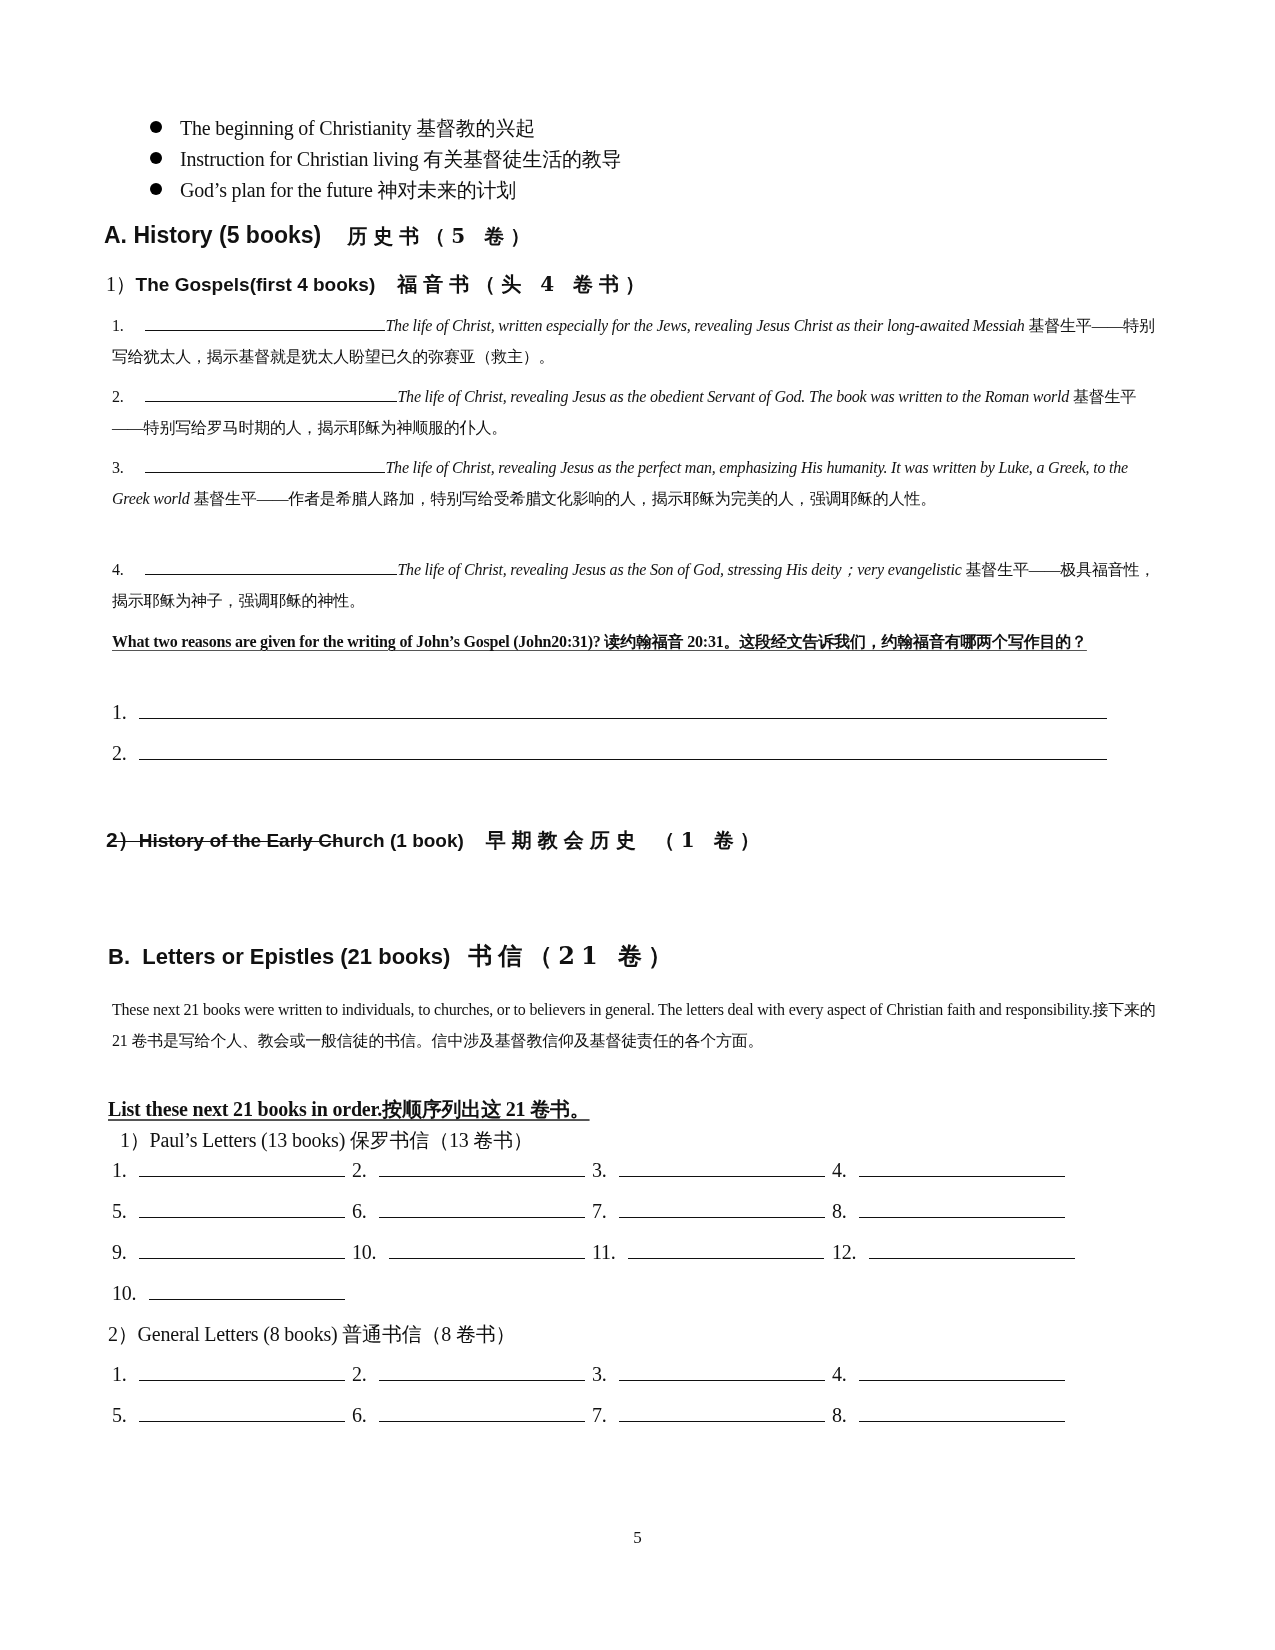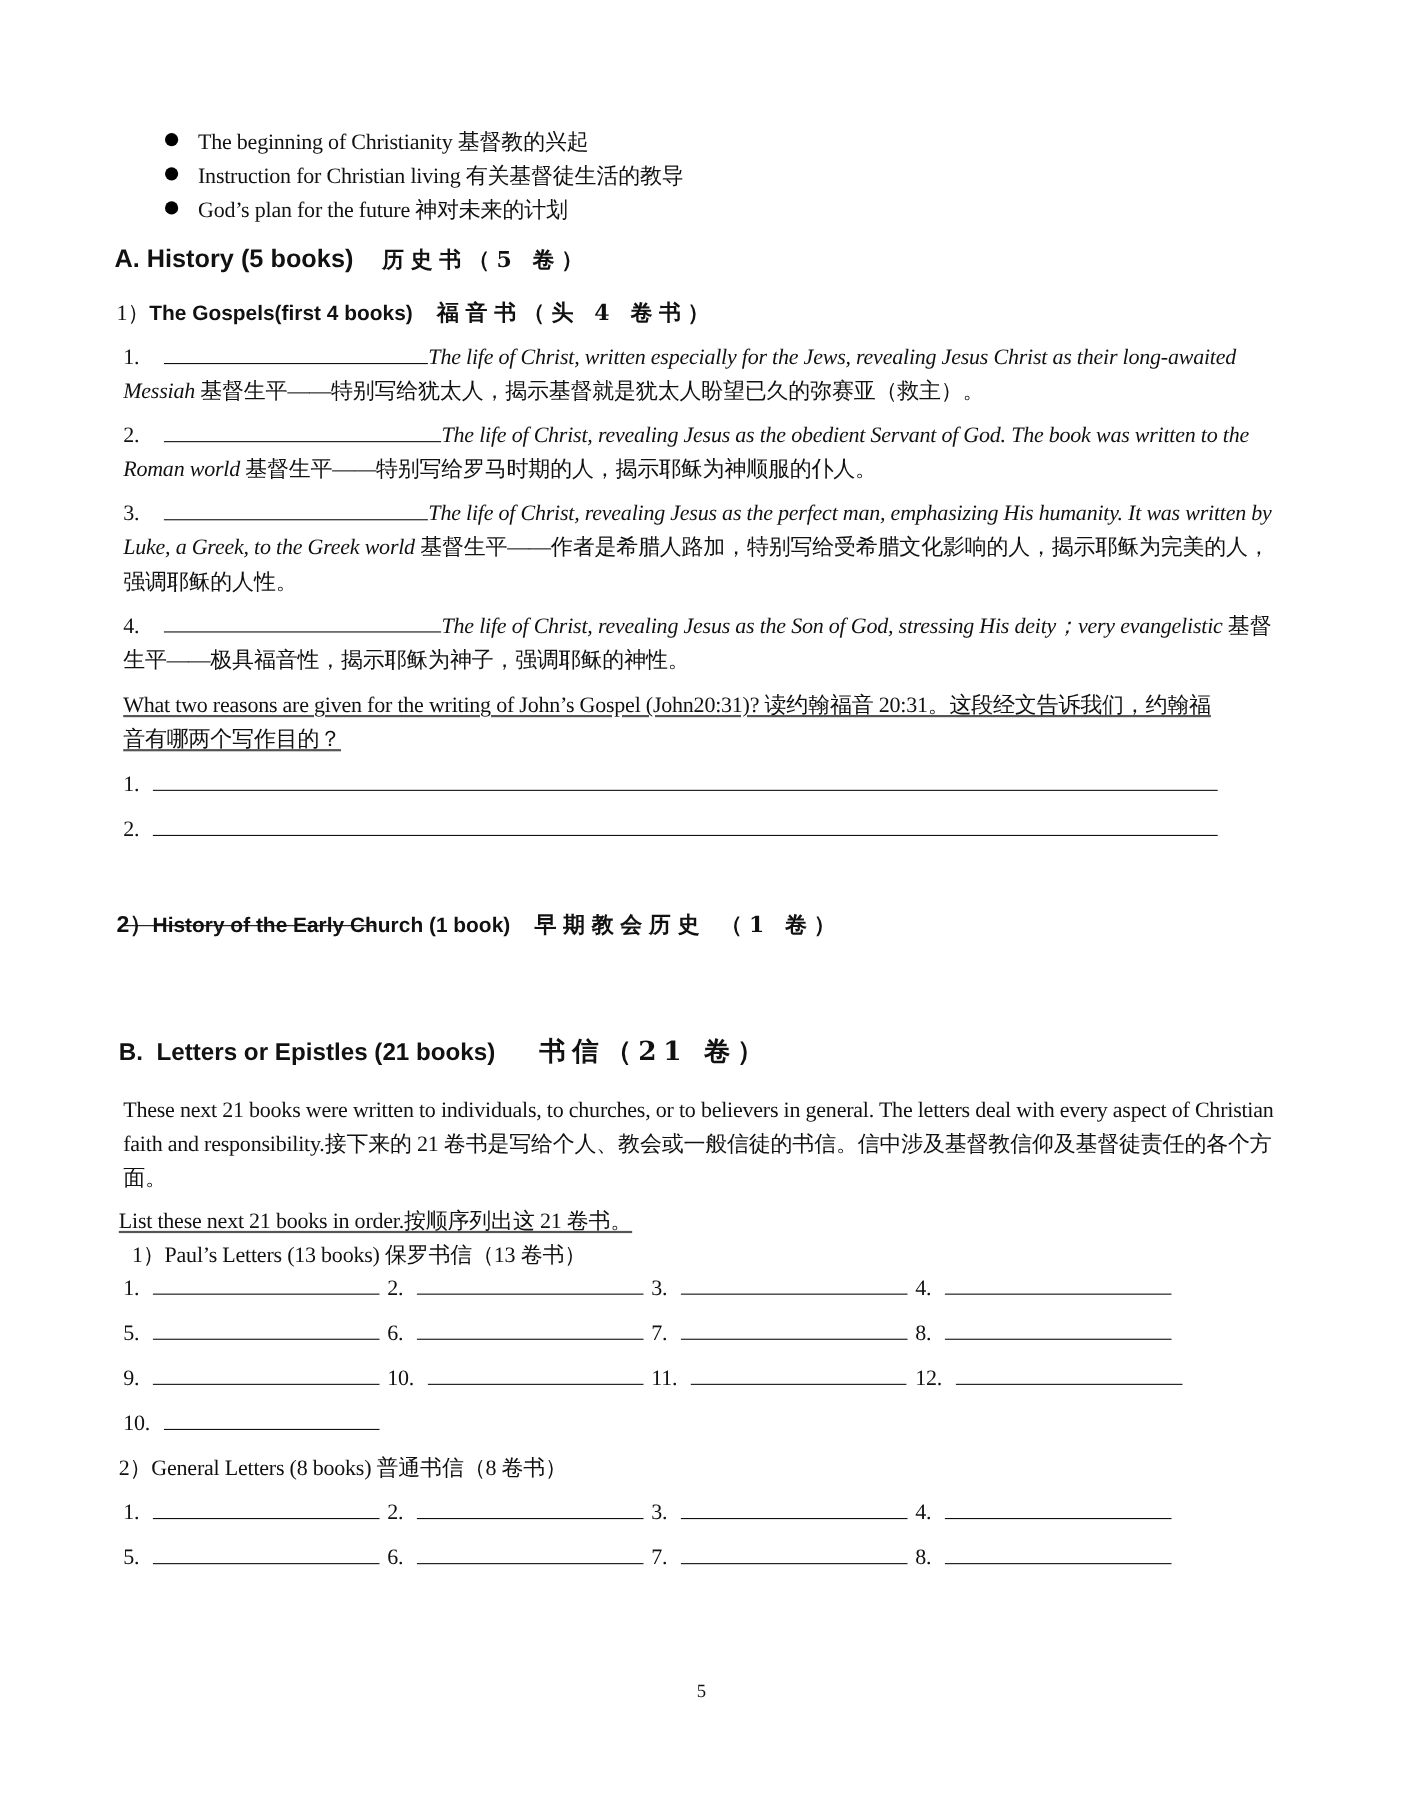--- a/index.html
+++ b/index.html
@@ -6,22 +6,22 @@
   body { width: 1275px; height: 1650px; position: relative; overflow: hidden;
          font-family: "Liberation Serif", "DejaVu Serif", serif; color: #111; }
   .page { position: absolute; left: 0; top: 0; width: 1275px; height: 1650px; }
   .abs { position: absolute; white-space: nowrap; }
   .serif { font-family: "Liberation Serif", "DejaVu Serif", serif; font-size: 20px; letter-spacing: -0.2px; }
   .sans-b { font-family: "Liberation Sans", "DejaVu Sans", sans-serif; font-weight: bold; }
   .cjk-h { font-family: "DejaVu Serif", serif; font-weight: bold; letter-spacing: 6px; }
   .bullet-dot { display: inline-block; width: 12px; height: 12px; border-radius: 50%; background: #000; margin-right: 18px; vertical-align: 2px; }
   .blank { display: inline-block; border-bottom: 1px solid #111; height: 18px; vertical-align: baseline; }
   .it { font-style: italic; }
-  .para { position: absolute; left: 112px; width: 1050px; font-size: 20px; line-height: 31px; white-space: normal; }
-  .ul { text-decoration: underline; text-decoration-color: #555; text-underline-offset: 3px; }
+  .para { position: absolute; left: 112px; width: 1050px; font-size: 16px; line-height: 31px; white-space: normal; }
+  .ul { text-decoration: underline; text-decoration-color: #555; text-underline-offset: 3px; font-weight: bold; }
   .row { position: absolute; left: 112px; font-size: 20px; white-space: nowrap; }
   .cell { display: inline-block; }
   .footer { position: absolute; left: 0; width: 1275px; text-align: center; top: 1528px; font-size: 17px; }
 </style>
 </head>
 <body>
 
 <div class="page">
 
   <div class="abs serif" style="left:150px; top:115px;">
@@ -76,21 +76,21 @@
     <span class="sans-b" style="font-size:21px;">2）</span><span class="sans-b" style="font-size:19px;">History of the Early Church (1 book)</span>
     <span class="cjk-h" style="font-size:20px; margin-left:18px;">早期教会历史 （1 卷）</span>
   </div>
 
   <div class="para serif" style="top:821px;">
     <span class="blank" style="width:228px;"></span>
   </div>
 
   <div class="abs" style="left:108px; top:940px;">
     <span class="sans-b" style="font-size:22px; white-space:pre;">B.  Letters or Epistles (21 books)</span>
-    <span class="cjk-h" style="font-size:24px; margin-left:36px;">书信（21 卷）</span>
+    <span class="cjk-h" style="font-size:24px; margin-left:14px;">书信（21 卷）</span>
   </div>
 
   <div class="para serif" style="top:994px;">These next 21 books were written to individuals, to churches, or to believers in general. The letters deal with every aspect of Christian faith and responsibility.接下来的 21 卷书是写给个人、教会或一般信徒的书信。信中涉及基督教信仰及基督徒责任的各个方面。</div>
 
   <div class="abs serif ul" style="left:108px; top:1096px;">List these next 21 books in order.按顺序列出这 21 卷书。</div>
 
   <div class="abs serif" style="left:120px; top:1127px;">1）Paul’s Letters (13 books)  保罗书信（13 卷书）</div>
 
   <div class="row serif" style="top:1158px;">
     <span class="cell" style="width:240px;"><span>1.</span> <span class="blank" style="width:206px; margin-left:8px;"></span></span><span class="cell" style="width:240px;"><span>2.</span> <span class="blank" style="width:206px; margin-left:8px;"></span></span><span class="cell" style="width:240px;"><span>3.</span> <span class="blank" style="width:206px; margin-left:8px;"></span></span><span class="cell" style="width:250px;"><span>4.</span> <span class="blank" style="width:206px; margin-left:8px;"></span></span>

